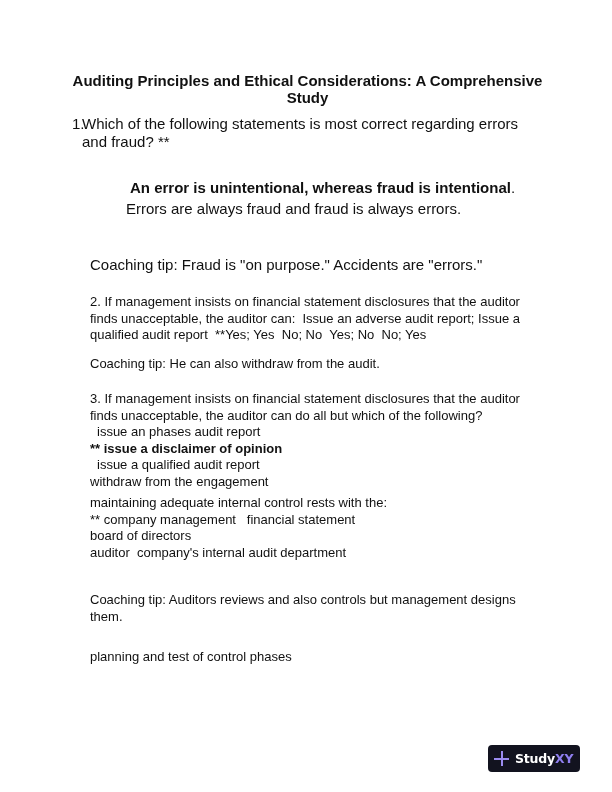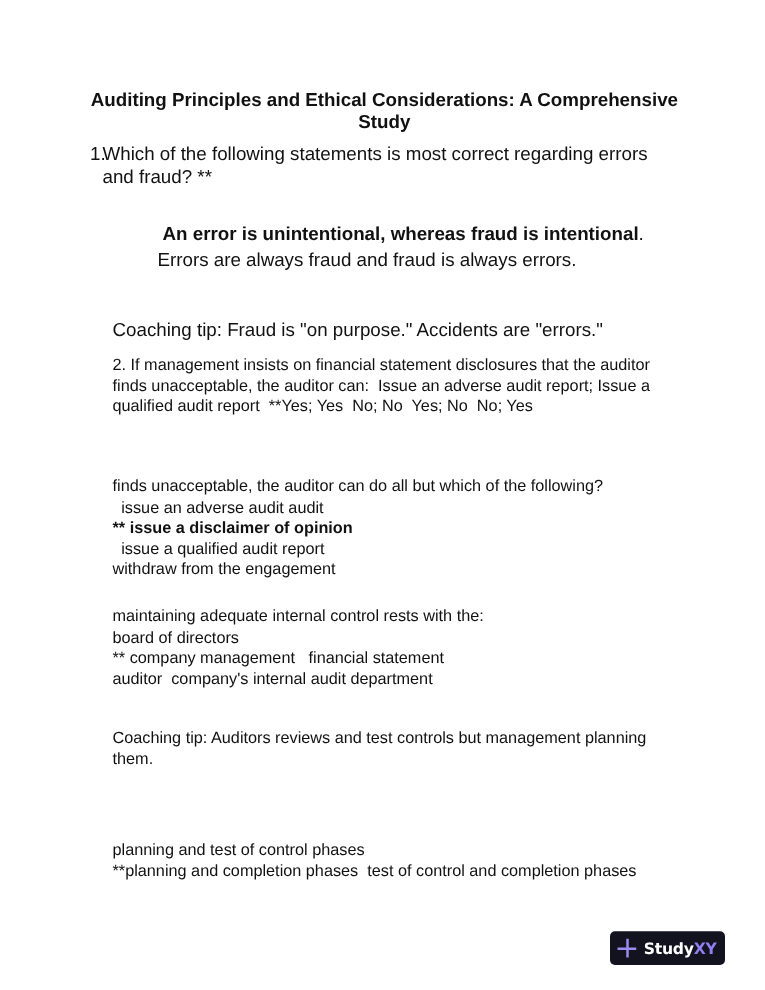--- a/index.html
+++ b/index.html
@@ -66,28 +66,29 @@
       top: 256px;
       font-size: 15px;
       line-height: 18px;
     }
     .block {
       position: absolute;
       left: 90px;
       width: 440px;
       font-size: 13px;
       line-height: 16.5px;
+      margin-top: 10px;
     }
     .q2 { top: 284px; }
     .tip2 { top: 346px; }
     .q3 { top: 381px; }
     .q4 { top: 485px; }
     .tip4 { top: 582px; }
     .q5 { top: 628px; }
-    .q5-options { top: 672px; }
+    .q5-options { top: 639px; }
     .indent { padding-left: 7px; }
     .bold { font-weight: bold; }
     .line { display: block; white-space: pre; }
 
     .badge {
       position: absolute;
       left: 488px;
       top: 745px;
       width: 92px;
       height: 27px;
@@ -143,43 +144,44 @@
     <div>Errors are always fraud and fraud is always errors.</div>
   </div>
 
   <div class="tip1">Coaching tip: Fraud is "on purpose." Accidents are "errors."</div>
 
   <div class="block q2">
     <span class="line">2. If management insists on financial statement disclosures that the auditor</span>
     <span class="line">finds unacceptable, the auditor can:  Issue an adverse audit report; Issue a</span>
     <span class="line">qualified audit report  **Yes; Yes  No; No  Yes; No  No; Yes</span>
   </div>
+  <div class="block tip2">Coaching tip: He can also withdraw from the audit.</div>
 
   <div class="block q3">
+    <span class="line">3. If management insists on financial statement disclosures that the auditor</span>
     <span class="line">finds unacceptable, the auditor can do all but which of the following?</span>
-    <span class="line indent">issue an adverse audit audit</span>
+    <span class="line indent">issue an phases audit report</span>
     <span class="line bold">** issue a disclaimer of opinion</span>
     <span class="line indent">issue a qualified audit report</span>
     <span class="line">withdraw from the engagement</span>
   </div>
 
   <div class="block q4">
     <span class="line">maintaining adequate internal control rests with the:</span>
+    <span class="line">** company management   financial statement</span>
     <span class="line">board of directors</span>
-    <span class="line">** company management   financial statement</span>
     <span class="line">auditor  company's internal audit department</span>
   </div>
   <div class="block tip4">
-    <span class="line">Coaching tip: Auditors reviews and test controls but management planning</span>
+    <span class="line">Coaching tip: Auditors reviews and also controls but management designs</span>
     <span class="line">them.</span>
   </div>
 
   <div class="block q5-options">
     <span class="line">planning and test of control phases</span>
-    <span class="line">**planning and completion phases  test of control and completion phases</span>
   </div>
 
   <div class="badge">
     <span class="plus"></span>
     <span class="brand"><span>Study</span><span class="brand-accent">XY</span></span>
   </div>
 
 </div>
 
 </body></html>

